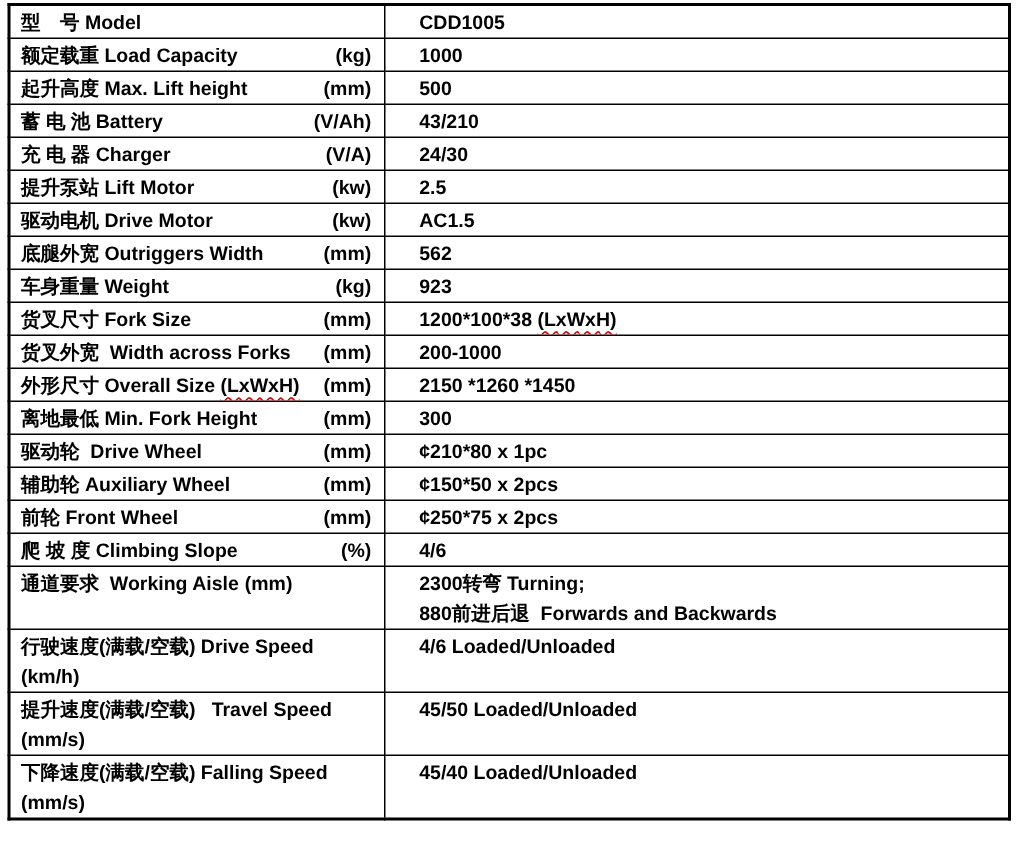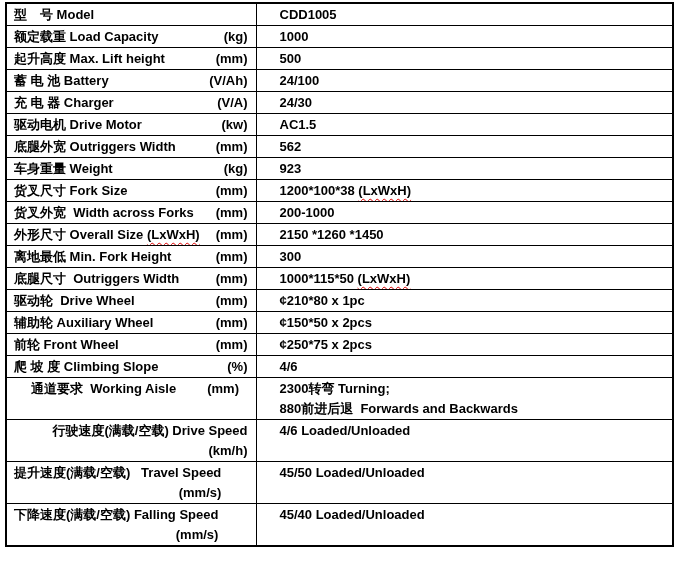--- a/index.html
+++ b/index.html
@@ -32,31 +32,29 @@
     font-size: 13px;
     line-height: 20px;
     color: #000000;
     height: 20px;
     overflow: hidden;
   }
   tr.tall td { height: 42px; }
   td.label-cell {
     width: 250px;
     padding: 1px 8px 0 7px;
-    text-align: right;
   }
   .label-flex {
     display: flex;
     justify-content: space-between;
     align-items: flex-start;
   }
   .label-flex.inline-unit {
     justify-content: flex-start;
-    gap: 31px;
-    margin-left: 17px;
+    gap: 4px;
   }
   .lname { white-space: pre-wrap; }
   .lunit { white-space: nowrap; }
   td.value-cell {
     padding: 1px 6px 0 23px;
     white-space: pre-wrap;
   }
   .squiggle {
     text-decoration: underline wavy #dd0000 1px;
     text-decoration-skip-ink: none;
@@ -99,33 +97,42 @@
     <td class="value-cell">500</td>
   </tr>
 
   <tr>
     <td class="label-cell">
       <div class="label-flex">
         <span class="lname">蓄 电 池 Battery</span>
         <span class="lunit">(V/Ah)</span>
       </div>
     </td>
-    <td class="value-cell">24/100</td>
+    <td class="value-cell">43/210</td>
   </tr>
 
   <tr>
     <td class="label-cell">
       <div class="label-flex">
         <span class="lname">充 电 器 Charger</span>
         <span class="lunit">(V/A)</span>
       </div>
     </td>
     <td class="value-cell">24/30</td>
   </tr>
 
+  <tr>
+    <td class="label-cell">
+      <div class="label-flex">
+        <span class="lname">提升泵站 Lift Motor</span>
+        <span class="lunit">(kw)</span>
+      </div>
+    </td>
+    <td class="value-cell">2.5</td>
+  </tr>
 
   <tr>
     <td class="label-cell">
       <div class="label-flex">
         <span class="lname">驱动电机 Drive Motor</span>
         <span class="lunit">(kw)</span>
       </div>
     </td>
     <td class="value-cell">AC1.5</td>
   </tr>
@@ -183,29 +190,20 @@
   <tr>
     <td class="label-cell">
       <div class="label-flex">
         <span class="lname">离地最低 Min. Fork Height</span>
         <span class="lunit">(mm)</span>
       </div>
     </td>
     <td class="value-cell">300</td>
   </tr>
 
-  <tr>
-    <td class="label-cell">
-      <div class="label-flex">
-        <span class="lname">底腿尺寸  Outriggers Width</span>
-        <span class="lunit">(mm)</span>
-      </div>
-    </td>
-    <td class="value-cell">1000*115*50 <span class="squiggle">(LxWxH)</span></td>
-  </tr>
 
   <tr>
     <td class="label-cell">
       <div class="label-flex">
         <span class="lname">驱动轮  Drive Wheel</span>
         <span class="lunit">(mm)</span>
       </div>
     </td>
     <td class="value-cell">¢210*80 x 1pc</td>
   </tr>

